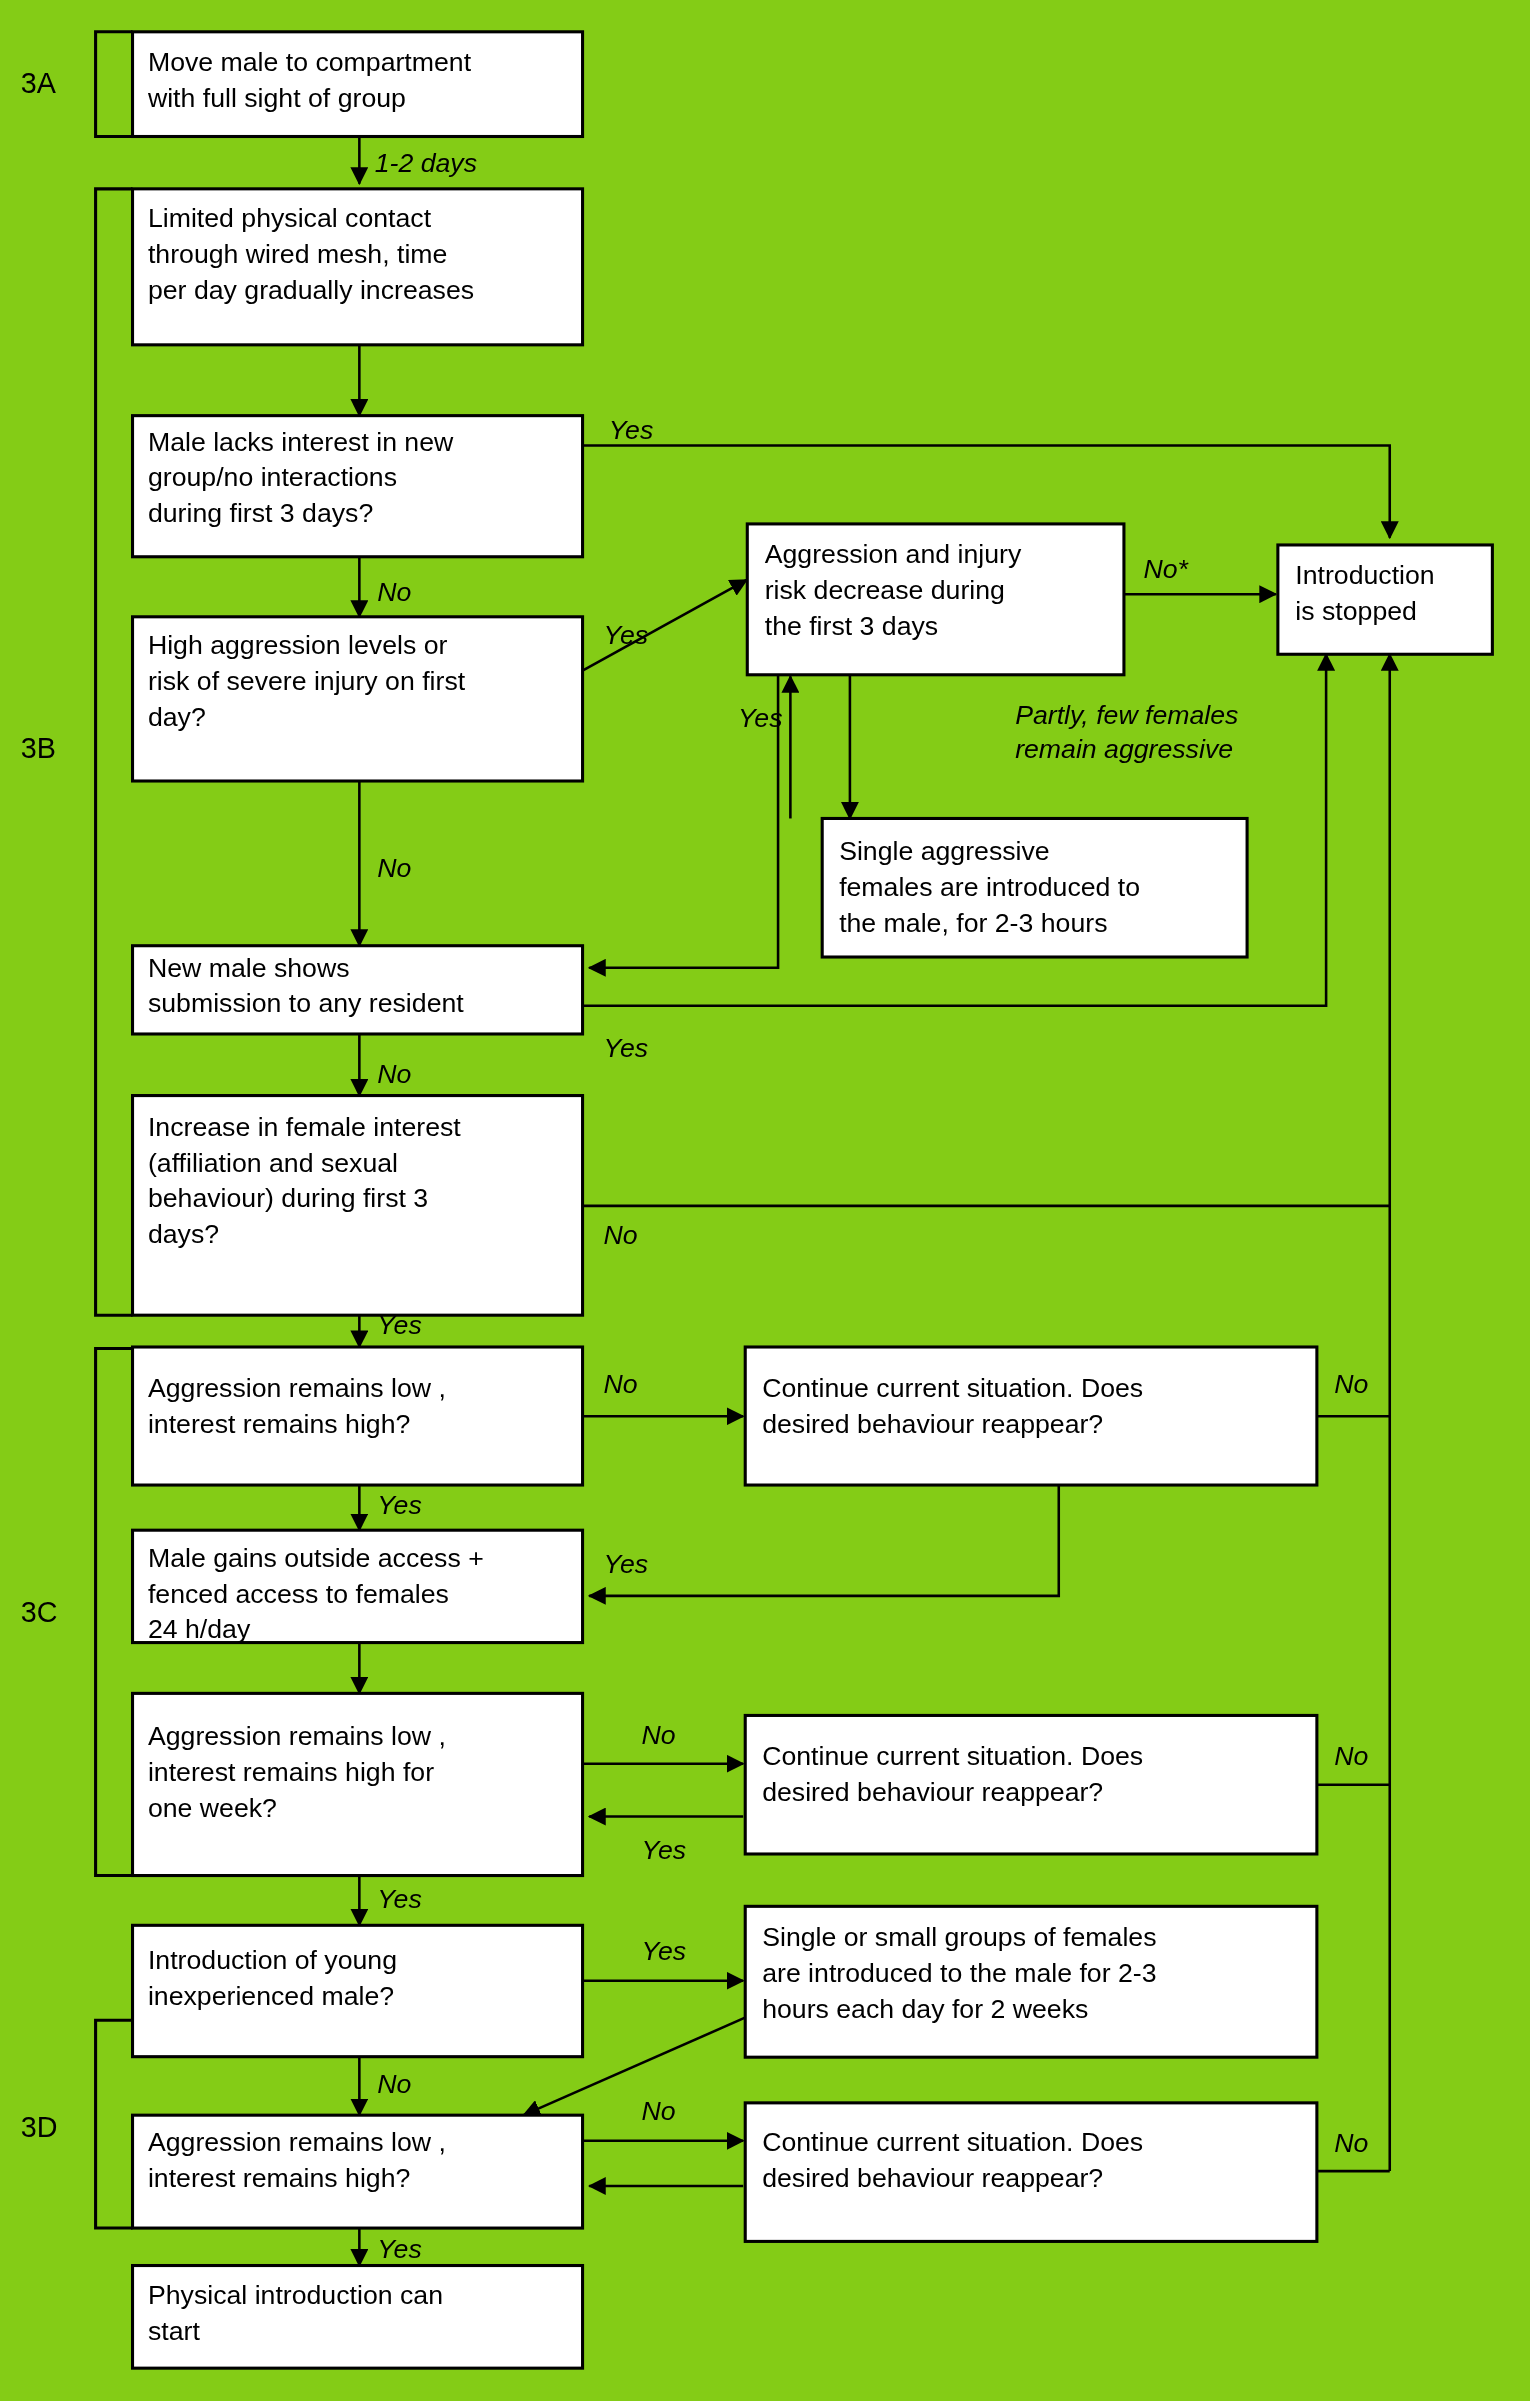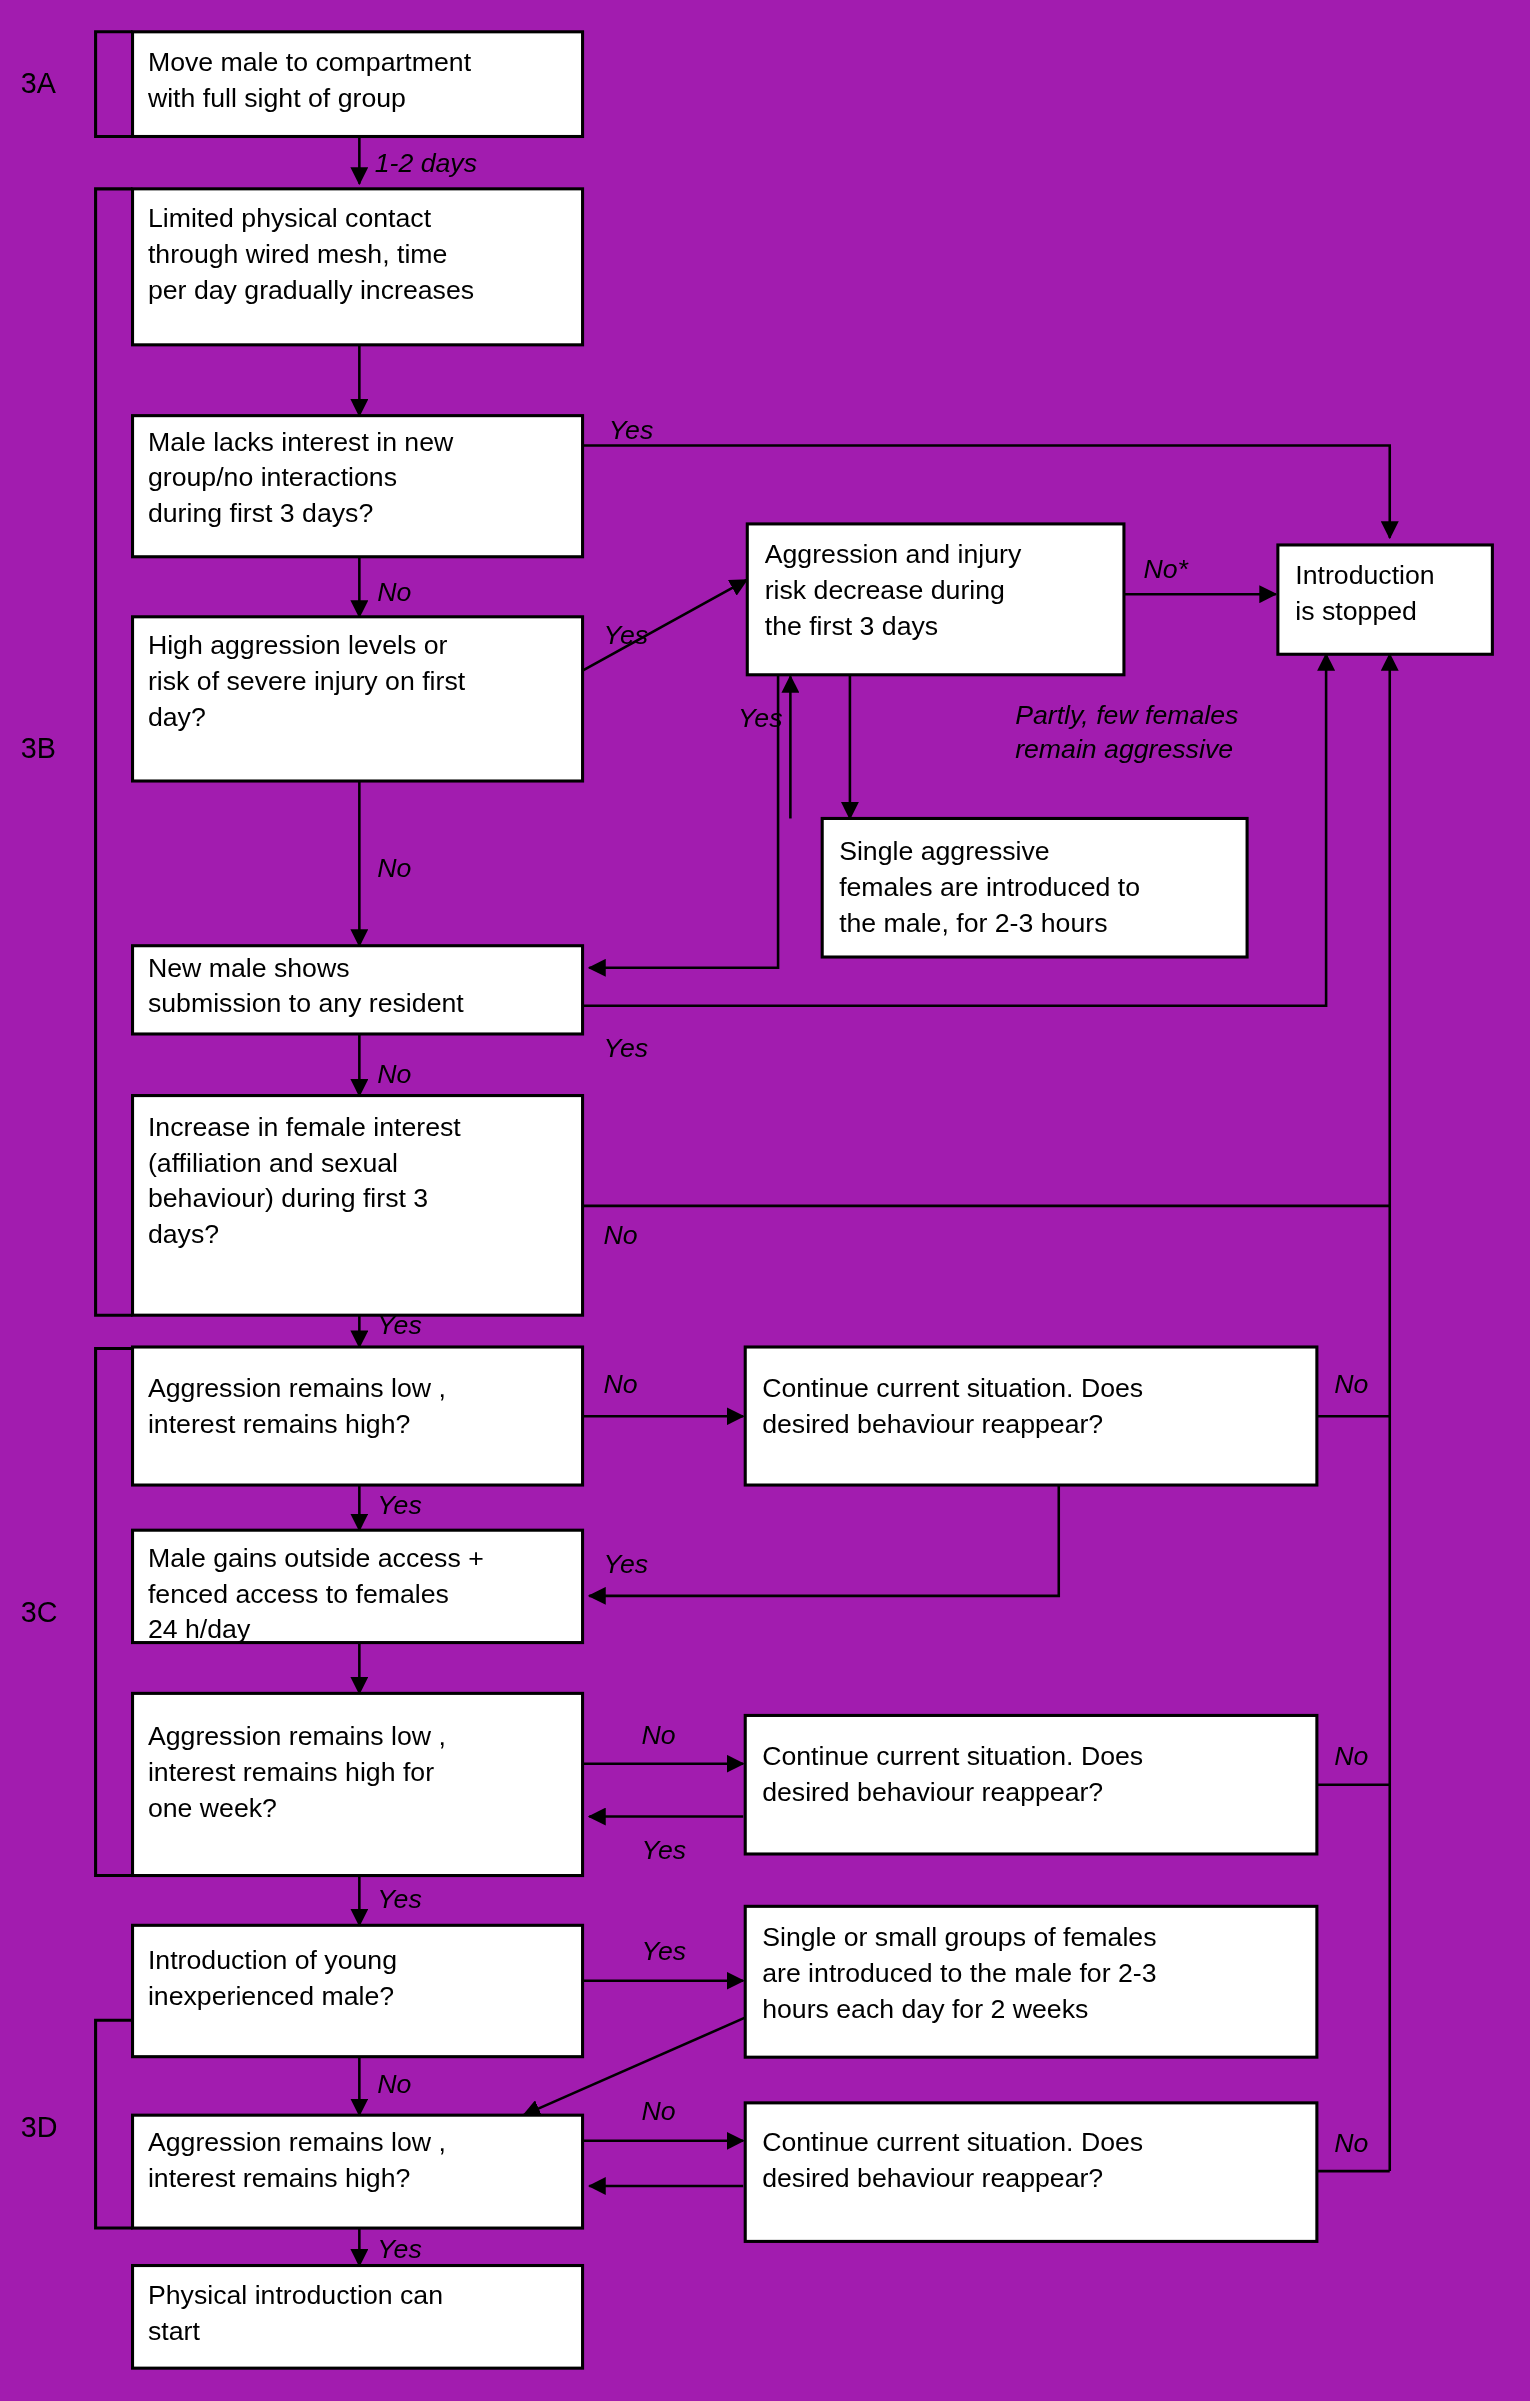--- a/index.html
+++ b/index.html
@@ -7,21 +7,21 @@
     padding: 0;
     background: #ffffff;
   }
   body {
     font-family: "Liberation Sans", sans-serif;
   }
   #flow-root {
     position: relative;
     width: 1531px;
     height: 2401px;
-    background: #a21caf;
+    background: #84cc16;
     overflow: hidden;
   }
   svg#flow-svg {
     position: absolute;
     top: 0;
     left: 0;
     width: 1531px;
     height: 2401px;
   }
   .box-rect {

